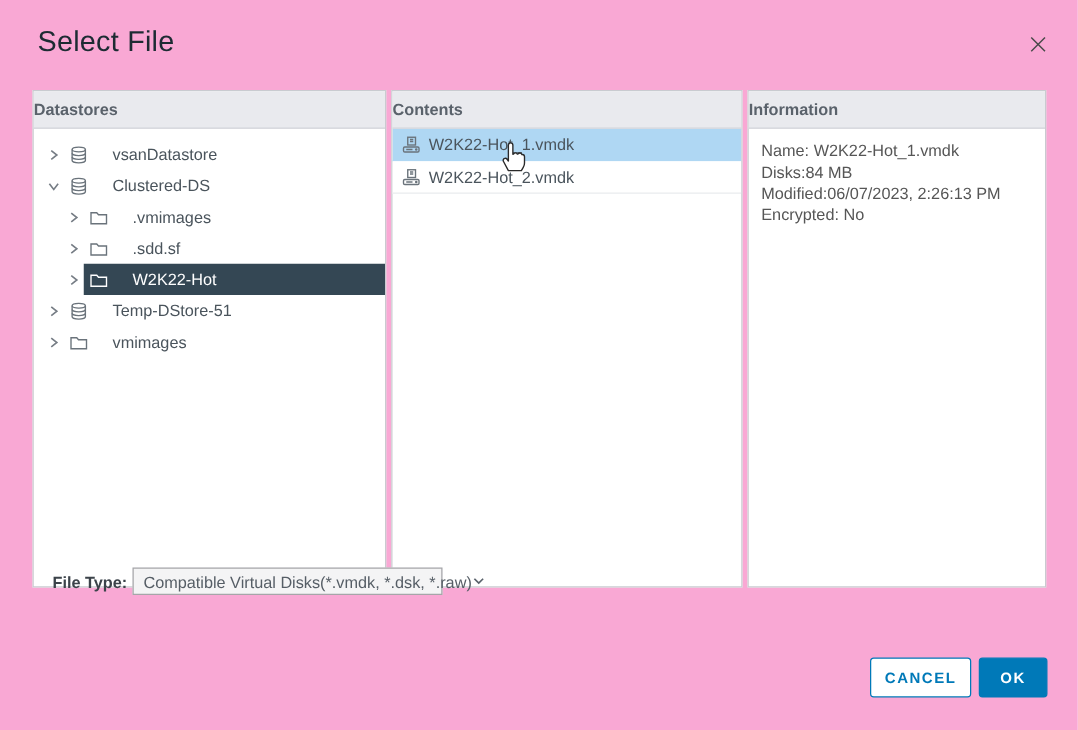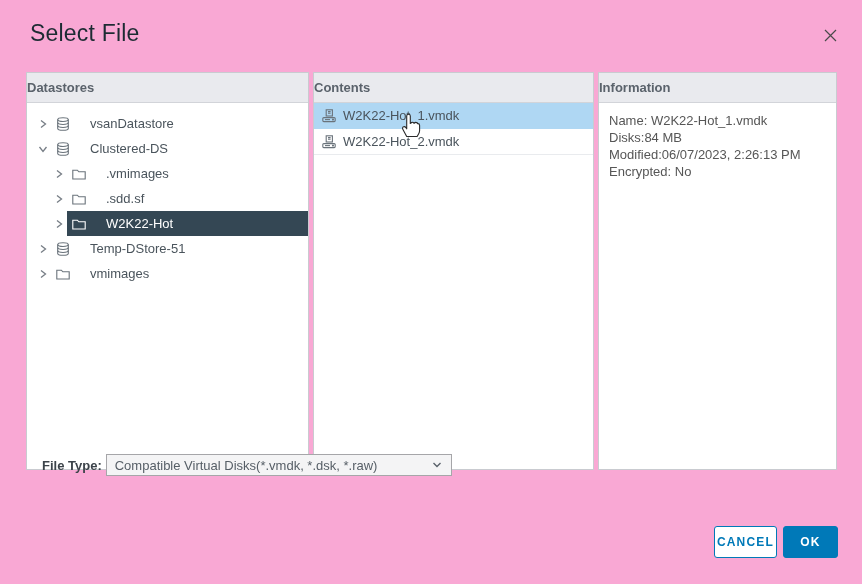--- a/index.html
+++ b/index.html
@@ -58,35 +58,35 @@
   .file-icon { width:16px; height:16px; margin-right:6px; flex:0 0 16px; }
   .file-icon svg { stroke:#6a737b; }
 
   
   .info-body { padding:9px 10px; font-size:13px; color:#565656; line-height:17px; }
 
   
   .filetype-row { position:absolute; left:26px; top:454px; display:flex; align-items:center;margin-left:16px; }
   .filetype-label { font-size:13px; font-weight:bold; color:#3c434a; margin-right:4px; }
   .filetype-select {
-    display:flex; align-items:center; height:22px; width:346px;
+    display:flex; align-items:center; height:22px; width:248px;
     background:#f4f4f5; border:1px solid #a6a6a9; padding:0 8px;
     font-size:13px; color:#565e66; cursor:pointer; white-space:nowrap;
   }
   .filetype-select .caret { margin-left:auto; display:flex; }
   .filetype-select .caret svg { stroke:#5a626b; }
 
   
   .btn-bar { position:absolute; right:24px; bottom:26px; display:flex; }
   .btn {
     height:32px; border-radius:3px; font-size:12px; font-weight:bold;
     letter-spacing:1.2px; display:flex; align-items:center; justify-content:center;
     cursor:pointer; font-family:"Liberation Sans", sans-serif;
   }
-  .btn-cancel { width:63px; background:#ffffff; border:1px solid #0079b8; color:#0079b8; margin-right:6px; }
+  .btn-cancel { width:81px; background:#ffffff; border:1px solid #0079b8; color:#0079b8; margin-right:6px; }
   .btn-ok { width:55px; background:#0079b8; border:1px solid #0079b8; color:#ffffff; }
 
   
   .cursor-hand { position:absolute; left:398px; top:112px; width:24px; height:26px; pointer-events:none; }
 </style>
 </head>
 <body>
 
 <div class="dialog">
 

